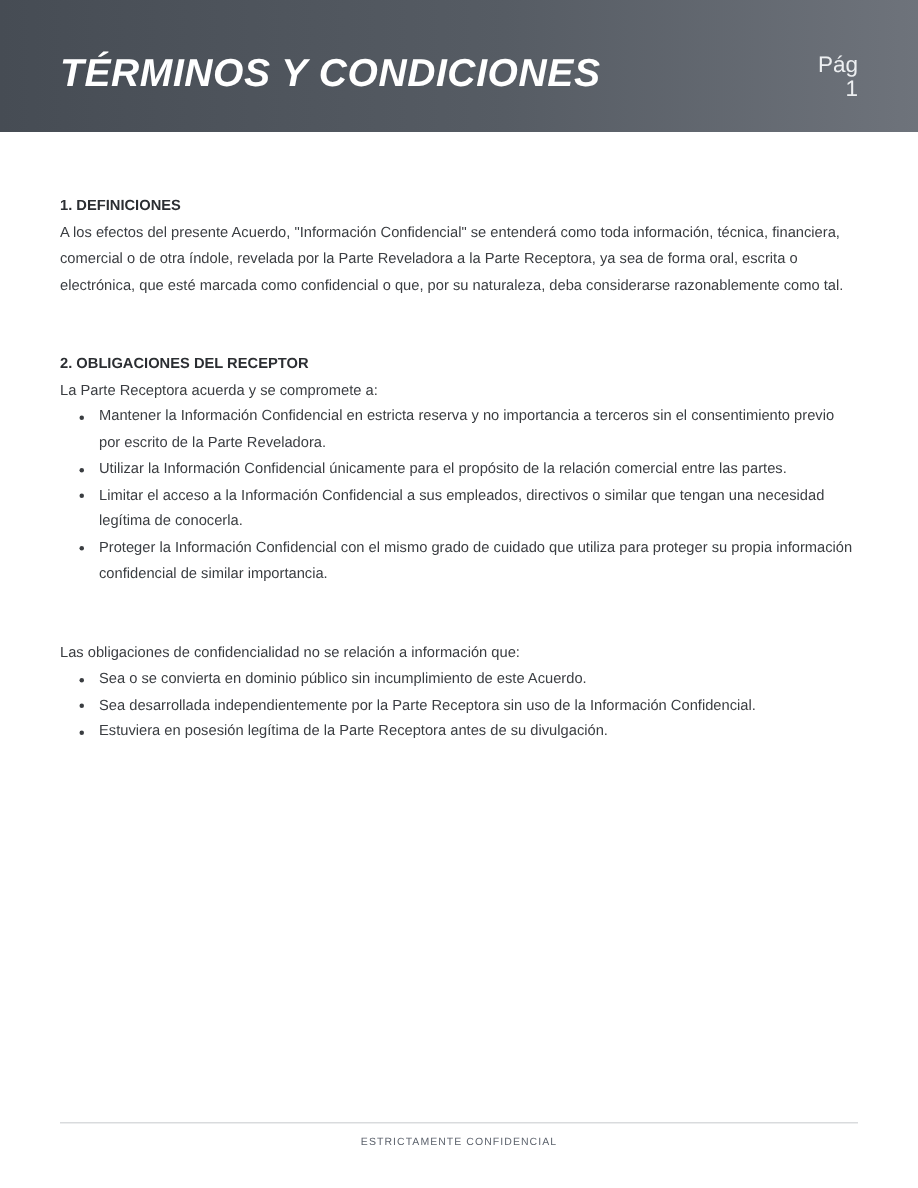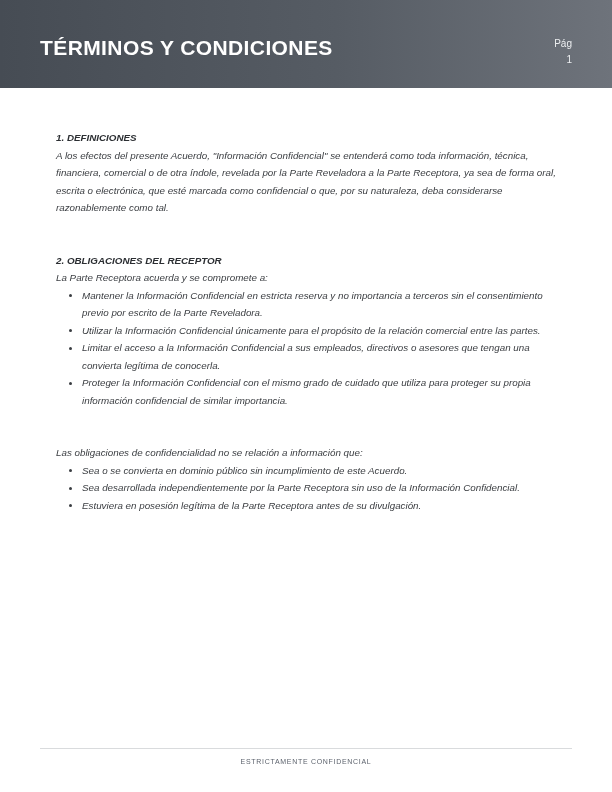--- a/index.html
+++ b/index.html
@@ -22,41 +22,41 @@
     padding: 0 40px;
     background: linear-gradient(90deg, #464c54 0%, #565c64 55%, #6e737b 100%);
     display: flex;
     justify-content: space-between;
     align-items: center;
   }
   .doc-title {
     margin: 0;
     padding-top: 8px;
     color: #ffffff;
-    font-size: 21px;
+    font-size: 26px;
     font-weight: 700;
     letter-spacing: 0.4px;
+    font-style: italic;
   }
   .page-indicator {
     padding-top: 16px;
     color: #edeff1;
-    font-size: 10px;
+    font-size: 15px;
     line-height: 16px;
     text-align: right;
   }
   
   .doc-body {
     padding: 41px 40px 0 40px;
   }
   .doc-section {
-    margin: 0 0 35px 16px;
+    margin: 0 0 35px 0;
     color: #3a3d41;
     font-size: 9.8px;
     line-height: 17.5px;
-    font-style: italic;
   }
   .section-heading {
     margin: 0;
     font-size: 9.8px;
     line-height: 17.5px;
     font-weight: 700;
     color: #2b2e32;
   }
   .section-intro {
     margin: 0;
@@ -117,21 +117,21 @@
     <p class="section-intro">A los efectos del presente Acuerdo, "Información Confidencial" se entenderá como toda información, técnica, financiera, comercial o de otra índole, revelada por la Parte Reveladora a la Parte Receptora, ya sea de forma oral, escrita o electrónica, que esté marcada como confidencial o que, por su naturaleza, deba considerarse razonablemente como tal.</p>
 
   </section>
 
   <section class="doc-section">
     <h2 class="section-heading">2. OBLIGACIONES DEL RECEPTOR</h2>
     <p class="section-intro">La Parte Receptora acuerda y se compromete a:</p>
     <ul class="section-bullets">
           <li>Mantener la Información Confidencial en estricta reserva y no importancia a terceros sin el consentimiento previo por escrito de la Parte Reveladora.</li>
           <li>Utilizar la Información Confidencial únicamente para el propósito de la relación comercial entre las partes.</li>
-          <li>Limitar el acceso a la Información Confidencial a sus empleados, directivos o asesores que tengan una convierta legítima de conocerla.</li>
+          <li>Limitar el acceso a la Información Confidencial a sus empleados, directivos o similar que tengan una necesidad legítima de conocerla.</li>
           <li>Proteger la Información Confidencial con el mismo grado de cuidado que utiliza para proteger su propia información confidencial de similar importancia.</li>
         </ul>
   </section>
 
   <section class="doc-section">
     <p class="section-intro">Las obligaciones de confidencialidad no se relación a información que:</p>
     <ul class="section-bullets">
           <li>Sea o se convierta en dominio público sin incumplimiento de este Acuerdo.</li>
           <li>Sea desarrollada independientemente por la Parte Receptora sin uso de la Información Confidencial.</li>
           <li>Estuviera en posesión legítima de la Parte Receptora antes de su divulgación.</li>

